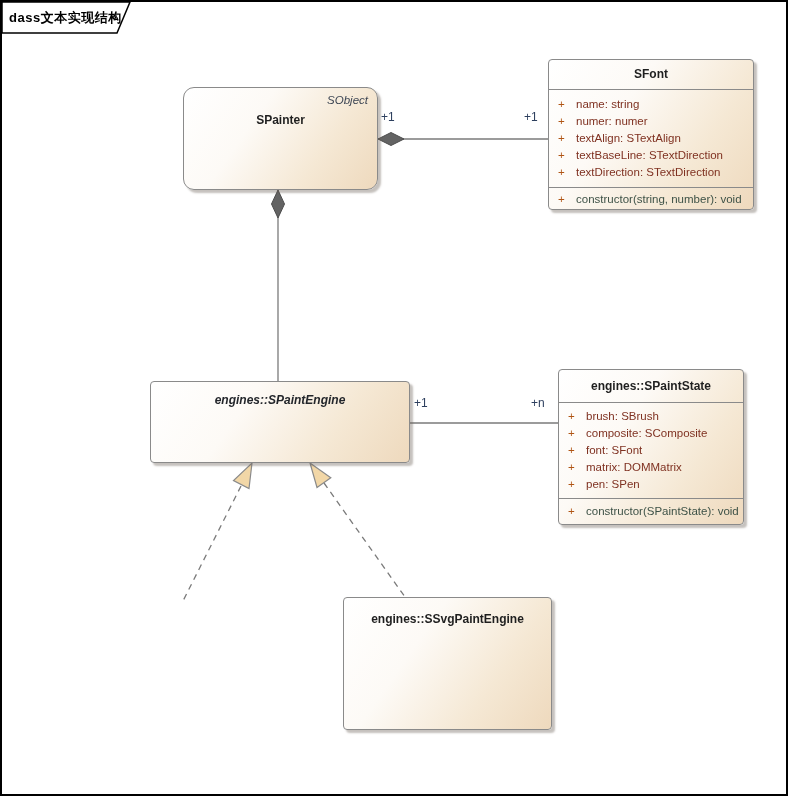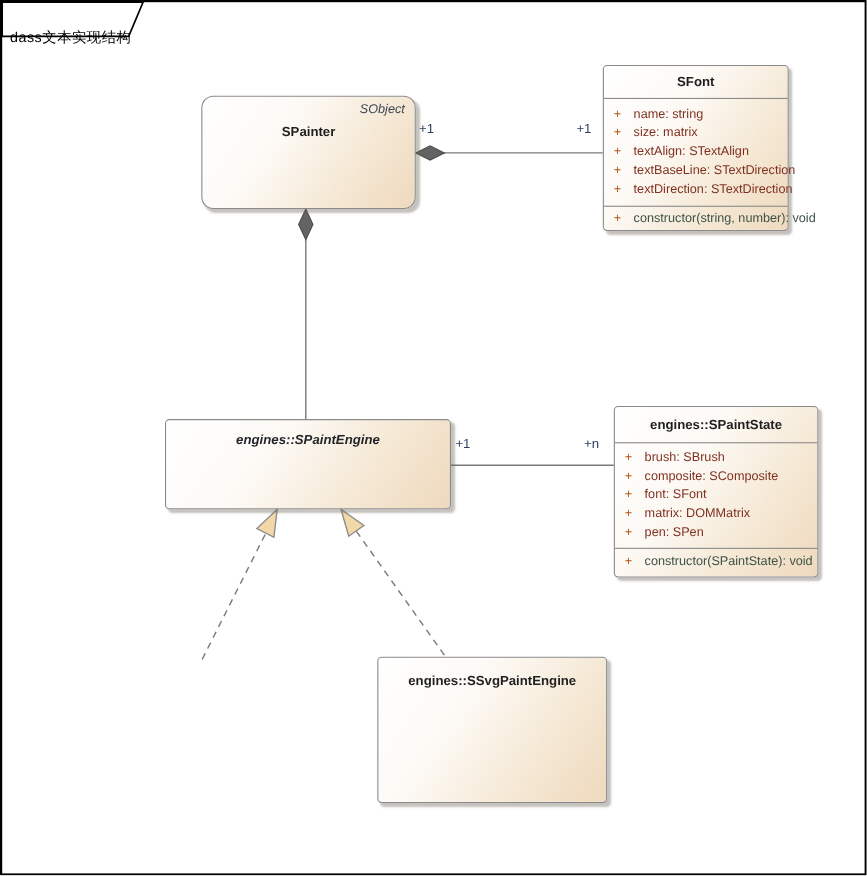--- a/index.html
+++ b/index.html
@@ -4,22 +4,22 @@
 <style>
   html,body { margin:0; padding:0; background:#ffffff; }
   .stage {
     position:relative; width:788px; height:796px; background:#ffffff;
     font-family:"Liberation Sans", sans-serif; overflow:hidden;
   }
   .layer { position:absolute; left:0; top:0; width:788px; height:796px; }
   svg.layer { pointer-events:none; }
 
   .tab-title {
-    position:absolute; left:9px; top:9px; font-size:13px; font-weight:normal;
-    color:#000000; white-space:nowrap; letter-spacing:0.5px;margin-top:16px;
+    position:absolute; left:9px; top:9px; font-size:13px; font-weight:bold;
+    color:#000000; white-space:nowrap; letter-spacing:0.5px;
   }
 
   .uml-box {
     position:absolute; box-sizing:border-box;
     border:1px solid #8a8a8a; border-radius:4px;
     background:linear-gradient(125deg, #ffffff 0%, #fdfaf6 35%, #f5e8d4 70%, #eed9bd 100%);
     box-shadow:3px 3px 2px rgba(110,100,90,0.40);
   }
   .class-title {
     font-size:12px; font-weight:bold; color:#1f1f1f; text-align:center;
@@ -80,31 +80,31 @@
     </g>
   </svg>
 
   <div class="tab-title">dass文本实现结构</div>
 
   <div class="uml-box" style="left:183px; top:87px; width:195px; height:103px;border-radius:11px;">
     <div class="stereotype">SObject</div>
     <div class="class-title" style="padding-top:25px;">SPainter</div>
   </div>
 
-  <div class="uml-box" style="left:548px; top:59px; width:169px; height:151px;">
+  <div class="uml-box" style="left:548px; top:59px; width:206px; height:151px;">
     <div class="class-title" style="line-height:29px; height:29px;">SFont</div>
     <div class="sep"></div>
     <div style="padding:6px 0;">
       <div class="member-row">
         <span class="vis attr-vis">+</span>
         <span class="attr-text">name: string</span>
       </div>
       <div class="member-row">
         <span class="vis attr-vis">+</span>
-        <span class="attr-text">size: matrix</span>
+        <span class="attr-text">numer: numer</span>
       </div>
       <div class="member-row">
         <span class="vis attr-vis">+</span>
         <span class="attr-text">textAlign: STextAlign</span>
       </div>
       <div class="member-row">
         <span class="vis attr-vis">+</span>
         <span class="attr-text">textBaseLine: STextDirection</span>
       </div>
       <div class="member-row">

